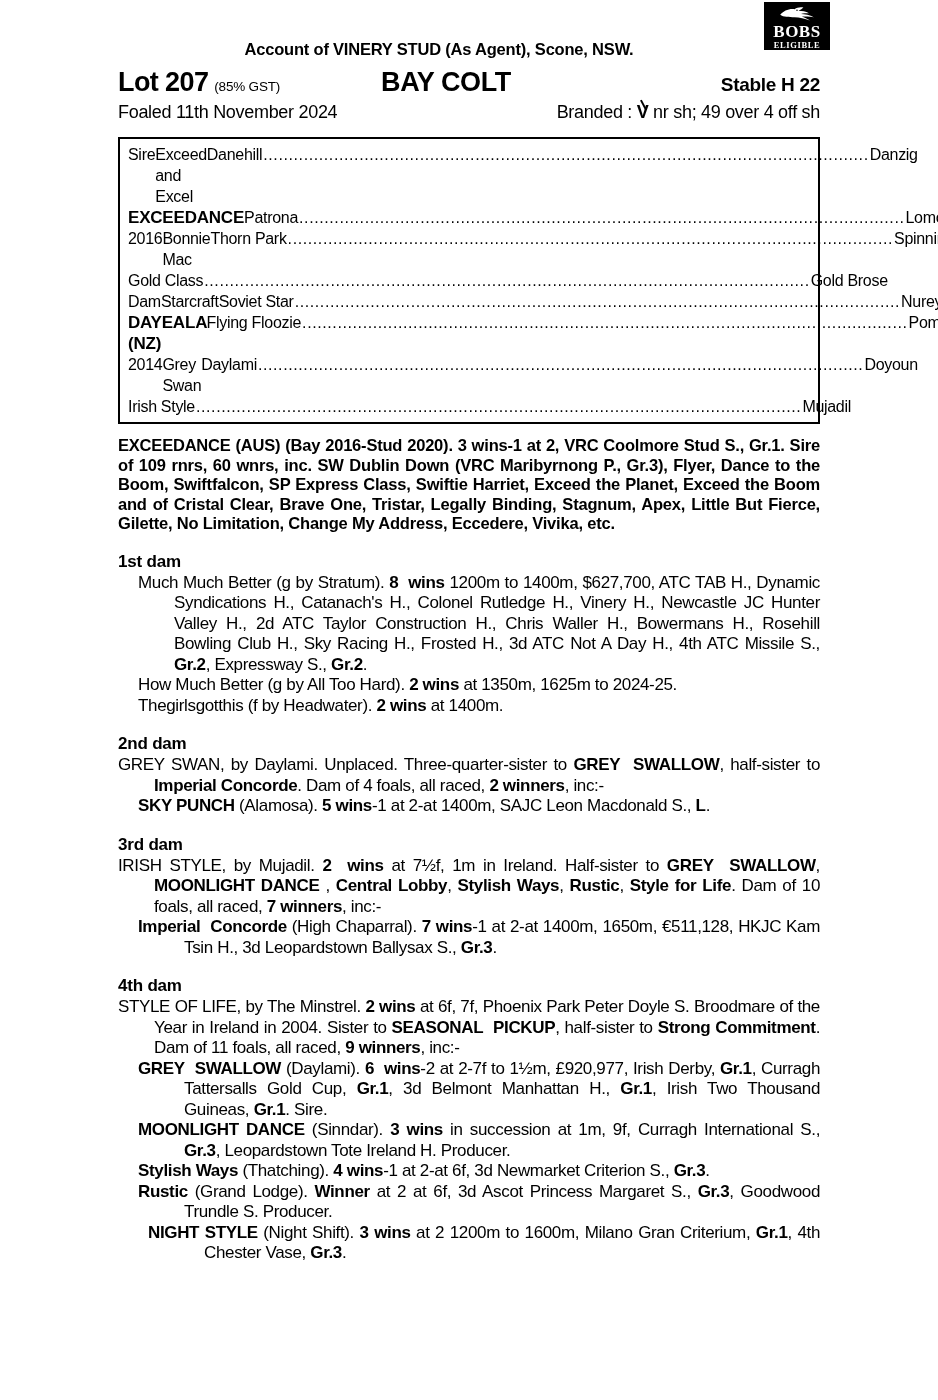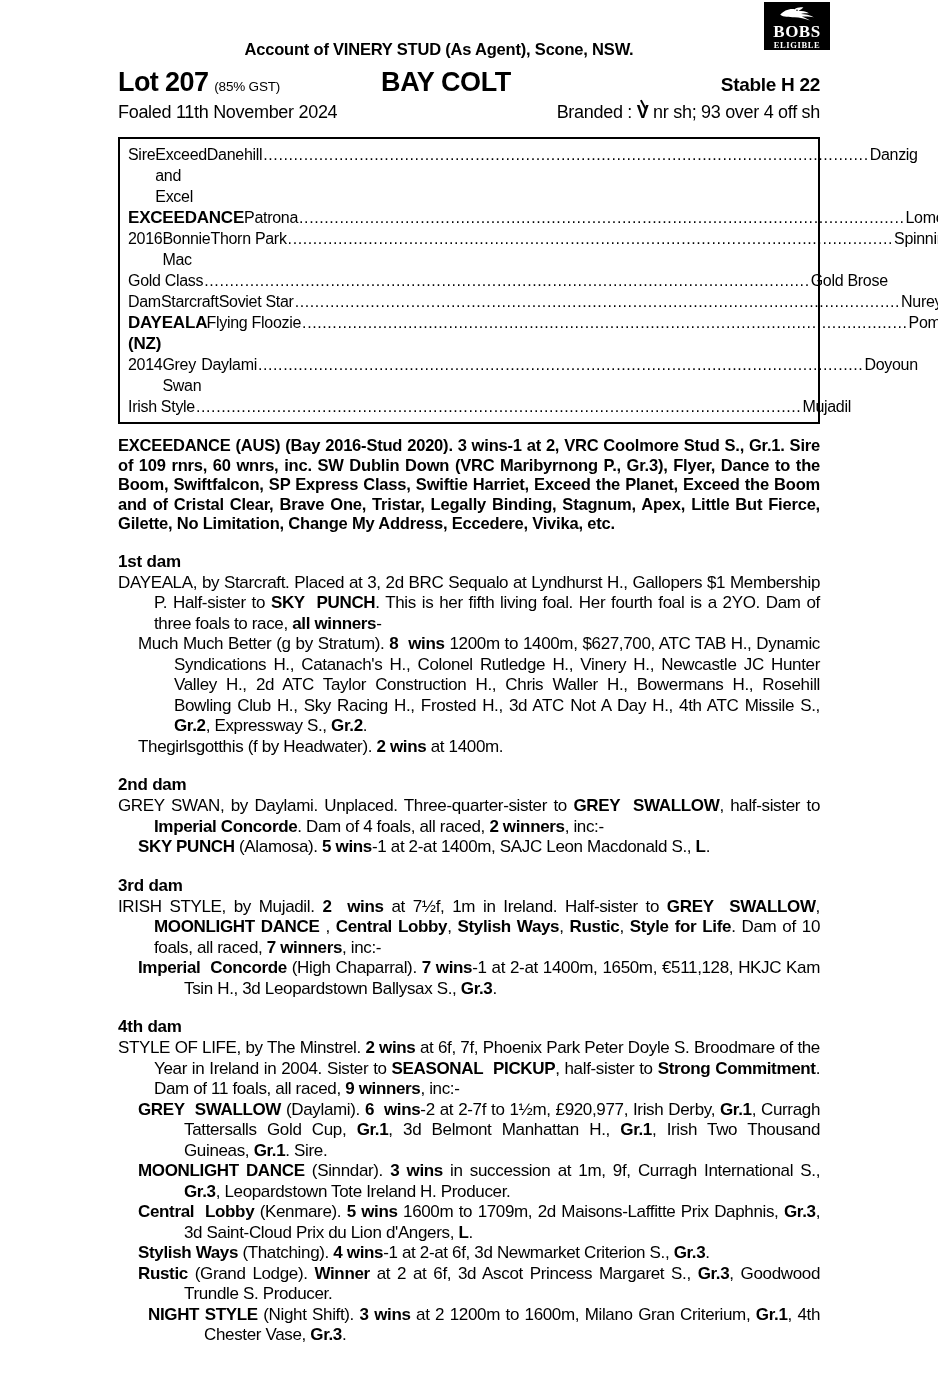--- a/index.html
+++ b/index.html
@@ -227,21 +227,21 @@
 
     <div class="lot-row">
       <span class="lot-number">Lot 207</span>
       <span class="gst">(85% GST)</span>
       <span class="colour-sex">BAY COLT</span>
       <span class="stable">Stable H 22</span>
     </div>
 
     <div class="foaled-row">
       <span>Foaled 11th November 2024</span>
-      <span class="branded"><span>Branded : </span><span class="brand-glyph">V</span><span> nr sh; 93 over 4 off sh</span></span>
+      <span class="branded"><span>Branded : </span><span class="brand-glyph">V</span><span> nr sh; 49 over 4 off sh</span></span>
     </div>
   </div>
 
   <div class="ped-table" id="ped-table">
       <div class="ped-row">
         <div class="ped-c1">Sire</div>
         <div class="ped-c2">Exceed and Excel</div>
         <div class="ped-c3">
           <div class="leader">
             <span class="lead-left">Danehill</span>
@@ -327,39 +327,38 @@
           </div>
         </div>
       </div>
     </div>
 
   <div class="sire-block">EXCEEDANCE (AUS) (Bay 2016-Stud 2020). 3 wins-1 at 2, VRC Coolmore Stud S., Gr.1. Sire of 109 rnrs, 60 wnrs, inc. SW Dublin Down (VRC Maribyrnong P., Gr.3), Flyer, Dance to the Boom, Swiftfalcon, SP Express Class, Swiftie Harriet, Exceed the Planet, Exceed the Boom and of Cristal Clear, Brave One, Tristar, Legally Binding, Stagnum, Apex, Little But Fierce, Gilette, No Limitation, Change My Address, Eccedere, Vivika, etc.</div>
 
   <div id="dam-sections">
       <div class="dam-section">
         <div class="dam-head">1st dam</div>
-        <div class="para hang0">DAYEALA, by Starcraft. Placed at 3, 2d BRC Sequalo at Lyndhurst H., Gallopers $1 Membership P. Half-sister to <b>SKY&nbsp;&nbsp;PUNCH</b>. This is her fifth living foal. Her fourth foal is a 2YO. Dam of three foals to race, <b>all winners</b>-</div>
         <div class="para hang1">Much Much Better (g by Stratum). <b>8&nbsp;&nbsp;wins</b> 1200m to 1400m, $627,700, ATC TAB H., Dynamic Syndications H., Catanach's H., Colonel Rutledge H., Vinery H., Newcastle JC Hunter Valley H., 2d ATC Taylor Construction H., Chris Waller H., Bowermans H., Rosehill Bowling Club H., Sky Racing H., Frosted H., 3d ATC Not A Day H., 4th ATC Missile S., <b>Gr.2</b>, Expressway S., <b>Gr.2</b>.</div>
+        <div class="para hang1">How Much Better (g by All Too Hard). <b>2 wins</b> at 1350m, 1625m to 2024-25.</div>
         <div class="para hang1">Thegirlsgotthis (f by Headwater). <b>2 wins</b> at 1400m.</div>
       </div>
       <div class="dam-section">
         <div class="dam-head">2nd dam</div>
         <div class="para hang0">GREY SWAN, by Daylami. Unplaced. Three-quarter-sister to <b>GREY&nbsp;&nbsp;SWALLOW</b>, half-sister to <b>Imperial Concorde</b>. Dam of 4 foals, all raced, <b>2 winners</b>, inc:-</div>
         <div class="para hang2"><b>SKY PUNCH</b> (Alamosa). <b>5 wins</b>-1 at 2-at 1400m, SAJC Leon Macdonald S., <b>L</b>.</div>
       </div>
       <div class="dam-section">
         <div class="dam-head">3rd dam</div>
         <div class="para hang0">IRISH STYLE, by Mujadil. <b>2&nbsp;&nbsp;wins</b> at 7½f, 1m in Ireland. Half-sister to <b>GREY&nbsp;&nbsp;SWALLOW</b>, <b>MOONLIGHT DANCE</b> , <b>Central Lobby</b>, <b>Stylish Ways</b>, <b>Rustic</b>, <b>Style for Life</b>. Dam of 10 foals, all raced, <b>7 winners</b>, inc:-</div>
         <div class="para hang2"><b>Imperial&nbsp;&nbsp;Concorde</b> (High Chaparral). <b>7&nbsp;wins</b>-1 at 2-at 1400m, 1650m, €511,128, HKJC Kam Tsin H., 3d Leopardstown Ballysax S., <b>Gr.3</b>.</div>
       </div>
       <div class="dam-section">
         <div class="dam-head">4th dam</div>
         <div class="para hang0">STYLE OF LIFE, by The Minstrel. <b>2 wins</b> at 6f, 7f, Phoenix Park Peter Doyle S. Broodmare of the Year in Ireland in 2004. Sister to <b>SEASONAL&nbsp;&nbsp;PICKUP</b>, half-sister to <b>Strong Commitment</b>. Dam of 11 foals, all raced, <b>9 winners</b>, inc:-</div>
         <div class="para hang2"><b>GREY&nbsp;&nbsp;SWALLOW</b> (Daylami). <b>6&nbsp;&nbsp;wins</b>-2 at 2-7f to 1½m, £920,977, Irish Derby, <b>Gr.1</b>, Curragh Tattersalls Gold Cup, <b>Gr.1</b>, 3d Belmont Manhattan H., <b>Gr.1</b>, Irish Two Thousand Guineas, <b>Gr.1</b>. Sire.</div>
         <div class="para hang2"><b>MOONLIGHT DANCE</b> (Sinndar). <b>3 wins</b> in succession at 1m, 9f, Curragh International S., <b>Gr.3</b>, Leopardstown Tote Ireland H. Producer.</div>
-        <div class="para hang2"><b>Central&nbsp;&nbsp;Lobby</b> (Kenmare). <b>5 wins</b> 1600m to 1709m, 2d Maisons-Laffitte Prix Daphnis, <b>Gr.3</b>, 3d Saint-Cloud Prix du Lion d'Angers, <b>L</b>.</div>
         <div class="para hang2"><b>Stylish Ways</b> (Thatching). <b>4 wins</b>-1 at 2-at 6f, 3d Newmarket Criterion S., <b>Gr.3</b>.</div>
         <div class="para hang2"><b>Rustic</b> (Grand Lodge). <b>Winner</b> at 2 at 6f, 3d Ascot Princess Margaret S., <b>Gr.3</b>, Goodwood Trundle S. Producer.</div>
         <div class="para hang3"><b>NIGHT STYLE</b> (Night Shift). <b>3 wins</b> at 2 1200m to 1600m, Milano Gran Criterium, <b>Gr.1</b>, 4th Chester Vase, <b>Gr.3</b>.</div>
       </div>
     </div>
 
 </div>
 
 </body></html>

